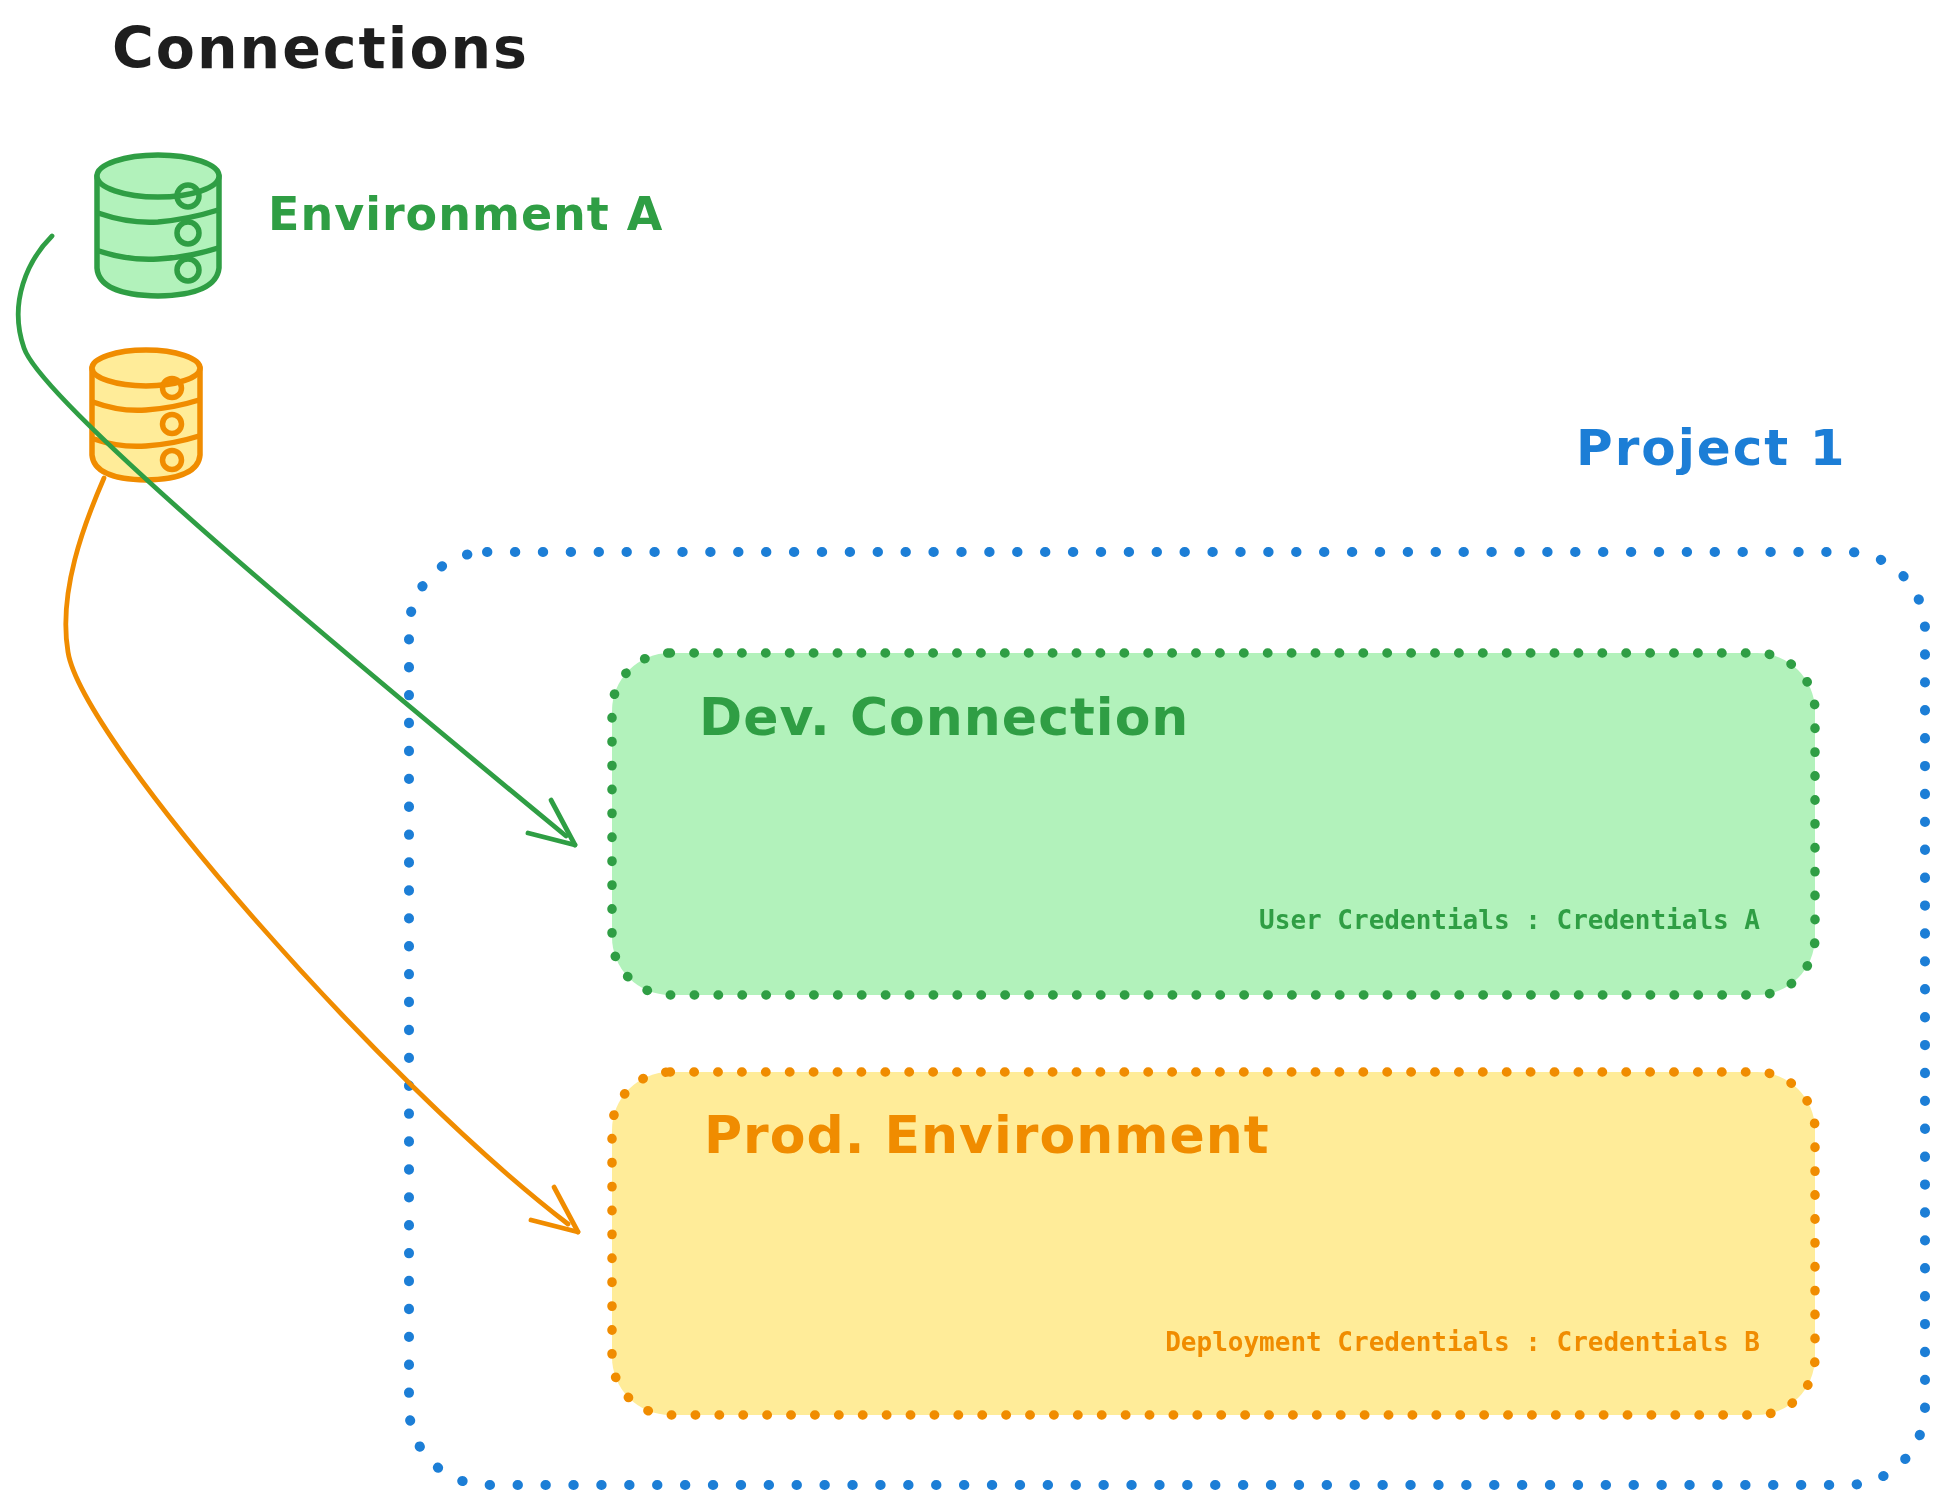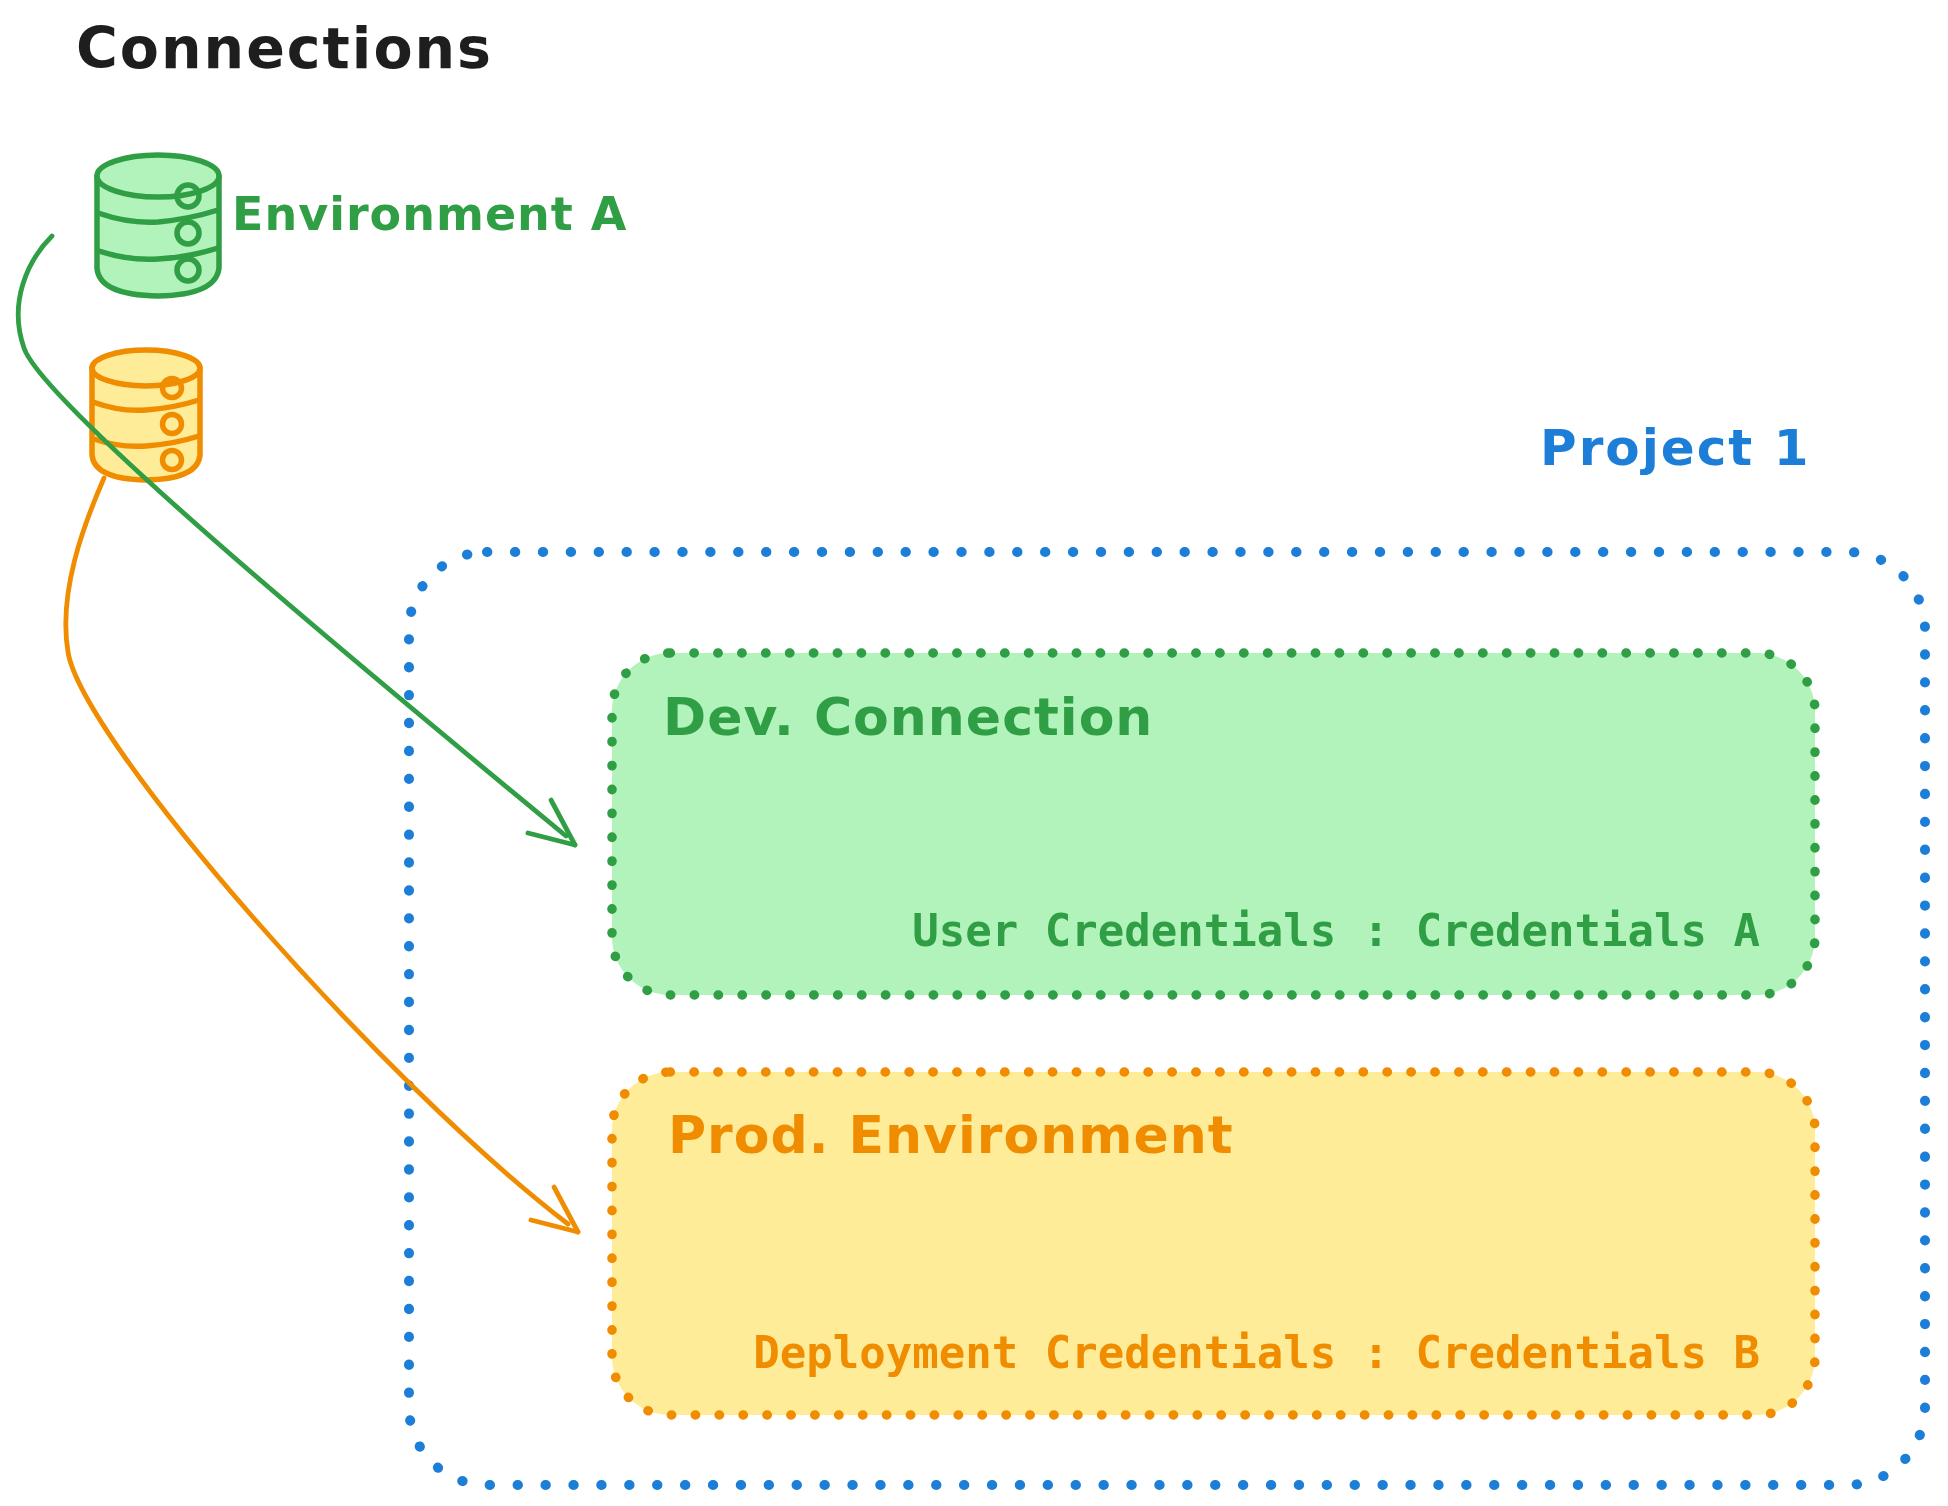--- a/index.html
+++ b/index.html
@@ -21,21 +21,21 @@
   .canvas {
     position: relative;
     width: 1948px; height: 1506px;
     overflow: hidden;
   }
   svg.layer {
     position: absolute; left: 0; top: 0;
     width: 1948px; height: 1506px;
     display: block;
   }
-  .label { position: absolute; white-space: nowrap; line-height: 1.15; }
+  .label { position: absolute; white-space: nowrap; line-height: 1.15; margin-left: 36px; }
 
   .diagram-title {
     left: 76px; top: 16px;
     font-size: 57px; font-weight: 700;
     color: var(--ink); letter-spacing: 2px;
   }
   .conn-label { font-size: 46px; font-weight: 700; letter-spacing: 1px; }
   .conn-a-label { left: 232px; top: 188px; color: var(--green); }
   .conn-b-label { left: 228px; top: 394px; color: var(--orange); }
 
@@ -44,21 +44,21 @@
     font-size: 50px; font-weight: 700;
     color: var(--blue); letter-spacing: 2px;
   }
 
   .env-title { font-size: 52px; font-weight: 700; letter-spacing: 1px; }
   .dev-title  { left: 663px; top: 688px;  color: var(--green); }
   .prod-title { left: 668px; top: 1106px; color: var(--orange); }
 
   .cred-line {
     font-family: "DejaVu Sans Mono", "Liberation Mono", monospace;
-    font-size: 44px; font-weight: 700;
+    font-size: 26px; font-weight: 700;
     right: 188px;
   }
   .dev-cred  { top: 906px;  color: var(--green); }
   .prod-cred { top: 1328px; color: var(--orange); }
 
   
   .dotted-box { fill: none; stroke-linecap: round; stroke-linejoin: round; }
   .project-box {
     stroke: var(--blue); stroke-width: 10;
     stroke-dasharray: 0.4 27.5;

